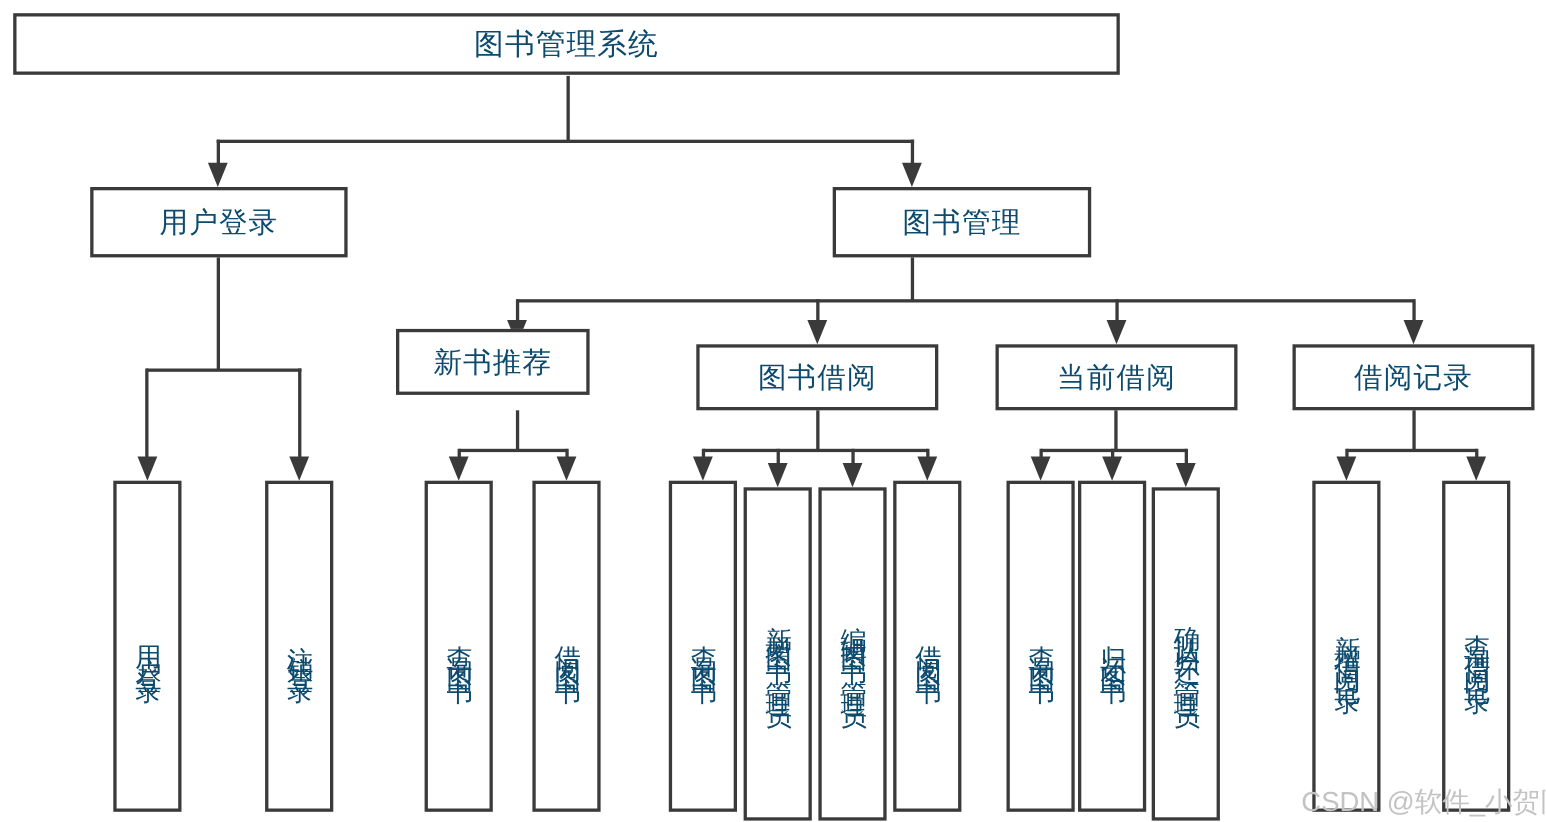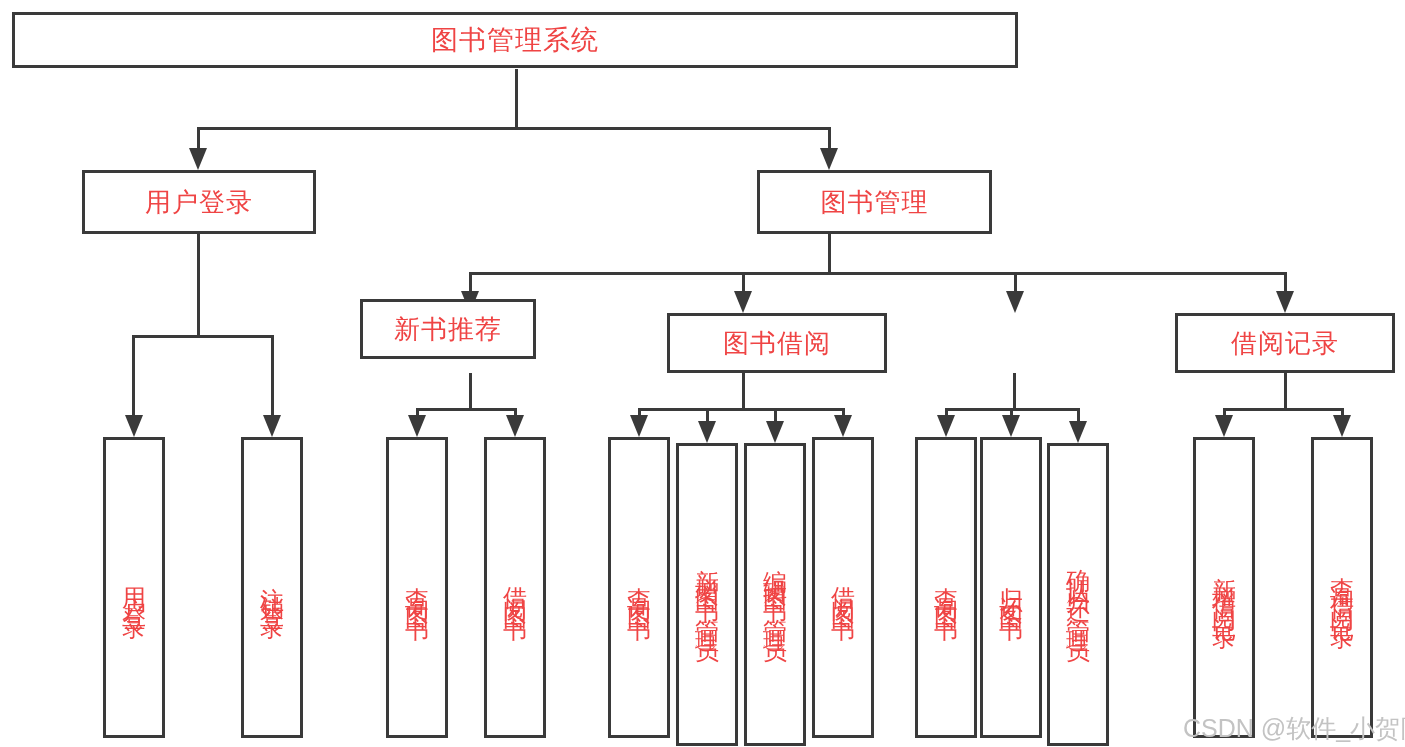--- a/index.html
+++ b/index.html
@@ -3,21 +3,21 @@
 <meta charset="utf-8">
 <style>
   html,body{margin:0;padding:0;background:#fff;}
   .canvas{
     position:relative;width:1405px;height:747px;background:#ffffff;
     font-family:"Liberation Sans",sans-serif;color:#333333;overflow:hidden;
   }
   .box{
     position:absolute;box-sizing:border-box;border:3px solid #3a3a3a;background:#fff;
     display:flex;align-items:center;justify-content:center;text-align:center;
-    color:#ef4444;
+    color:#0c4a6e;
   }
   .h-label{font-size:26px;letter-spacing:1px;}
   .root-label{font-size:27px;letter-spacing:1px;}
   .leaf{
     writing-mode:vertical-rl;text-orientation:upright;
     font-size:24px;letter-spacing:10px;line-height:1;
   }
   .hline{position:absolute;height:3px;background:#3a3a3a;}
   .vline{position:absolute;width:3px;background:#3a3a3a;}
   .arrow{
@@ -67,22 +67,25 @@
   <div class="vline" style="left:1014px;top:272px;height:22px;"></div>
   <div class="vline" style="left:1284px;top:272px;height:22px;"></div>
   <div class="arrow" style="left:461px;top:291px;"></div>
   <div class="arrow" style="left:734px;top:291px;"></div>
   <div class="arrow" style="left:1006px;top:291px;"></div>
   <div class="arrow" style="left:1276px;top:291px;"></div>
 
   <div class="box h-label" style="left:360px;top:299px;width:176px;height:60px;">
     <span>新书推荐</span>
   </div>
-  <div class="box h-label" style="left:633px;top:313px;width:220px;height:60px;margin-left:34px;">
+  <div class="box h-label" style="left:633px;top:313px;width:220px;height:60px;">
     <span>图书借阅</span>
+  </div>
+  <div class="box h-label" style="left:905px;top:313px;width:220px;height:60px;">
+    <span>当前借阅</span>
   </div>
   <div class="box h-label" style="left:1175px;top:313px;width:220px;height:60px;">
     <span>借阅记录</span>
   </div>
 
   <div class="vline" style="left:469px;top:373px;height:37px;"></div>
   <div class="hline" style="left:417px;top:408px;width:99px;"></div>
   <div class="vline" style="left:416px;top:408px;height:10px;"></div>
   <div class="vline" style="left:514px;top:408px;height:10px;"></div>
   <div class="arrow" style="left:408px;top:415px;"></div>

